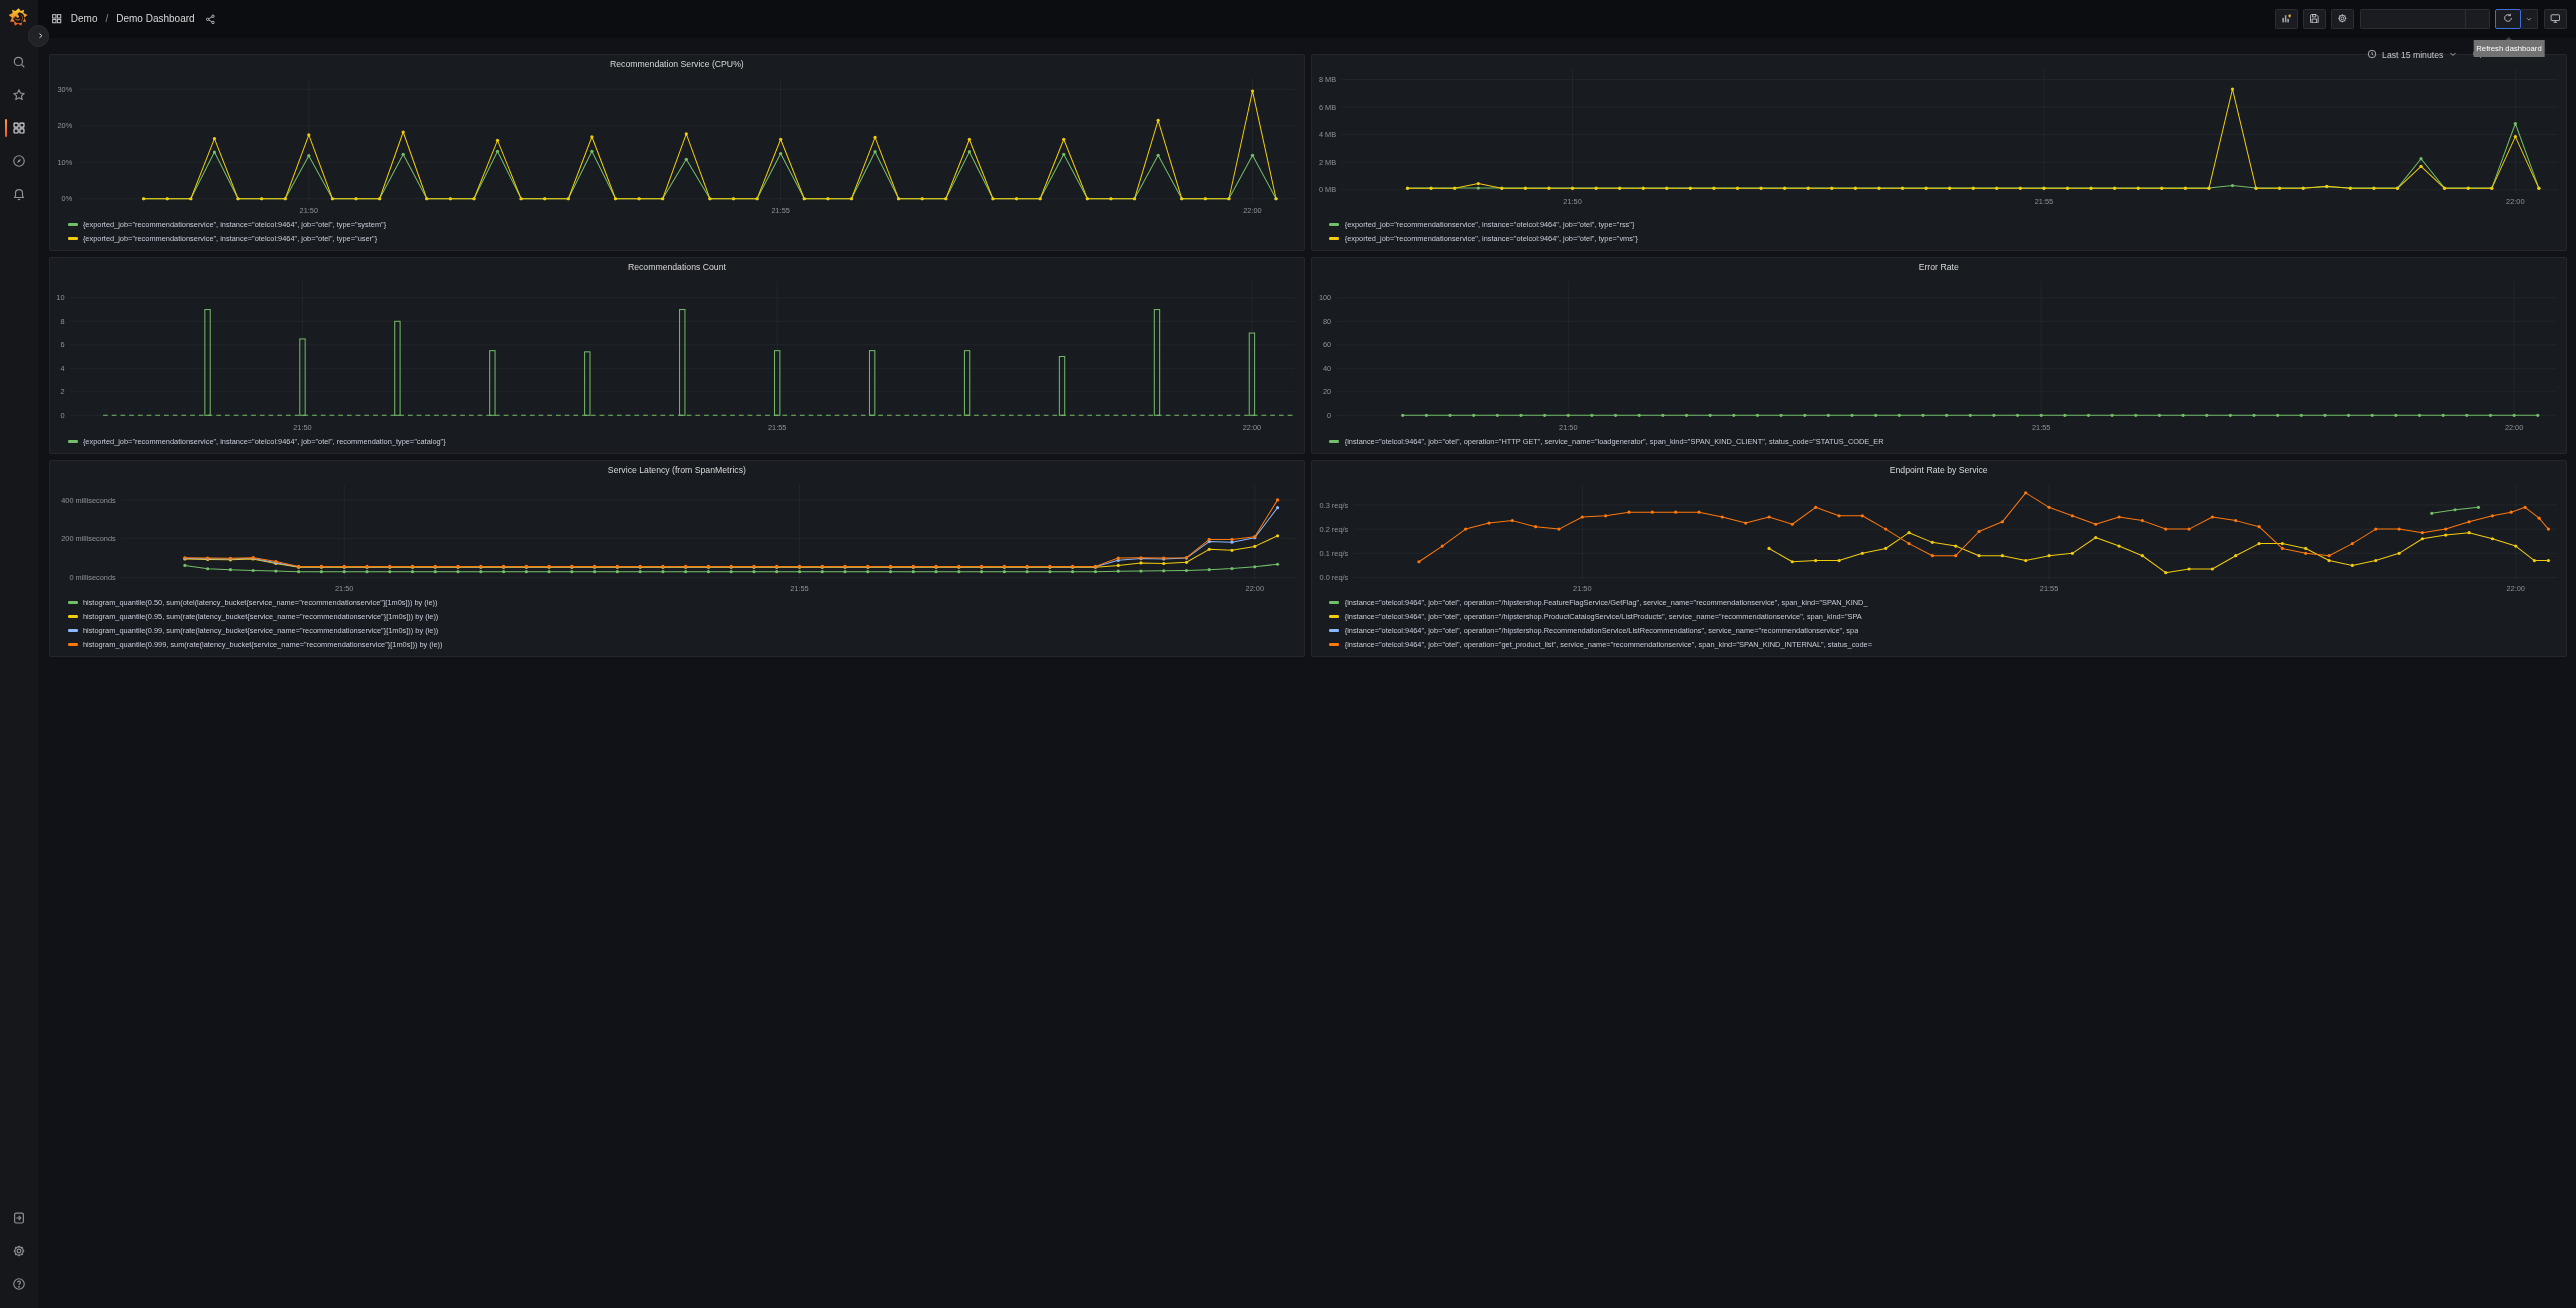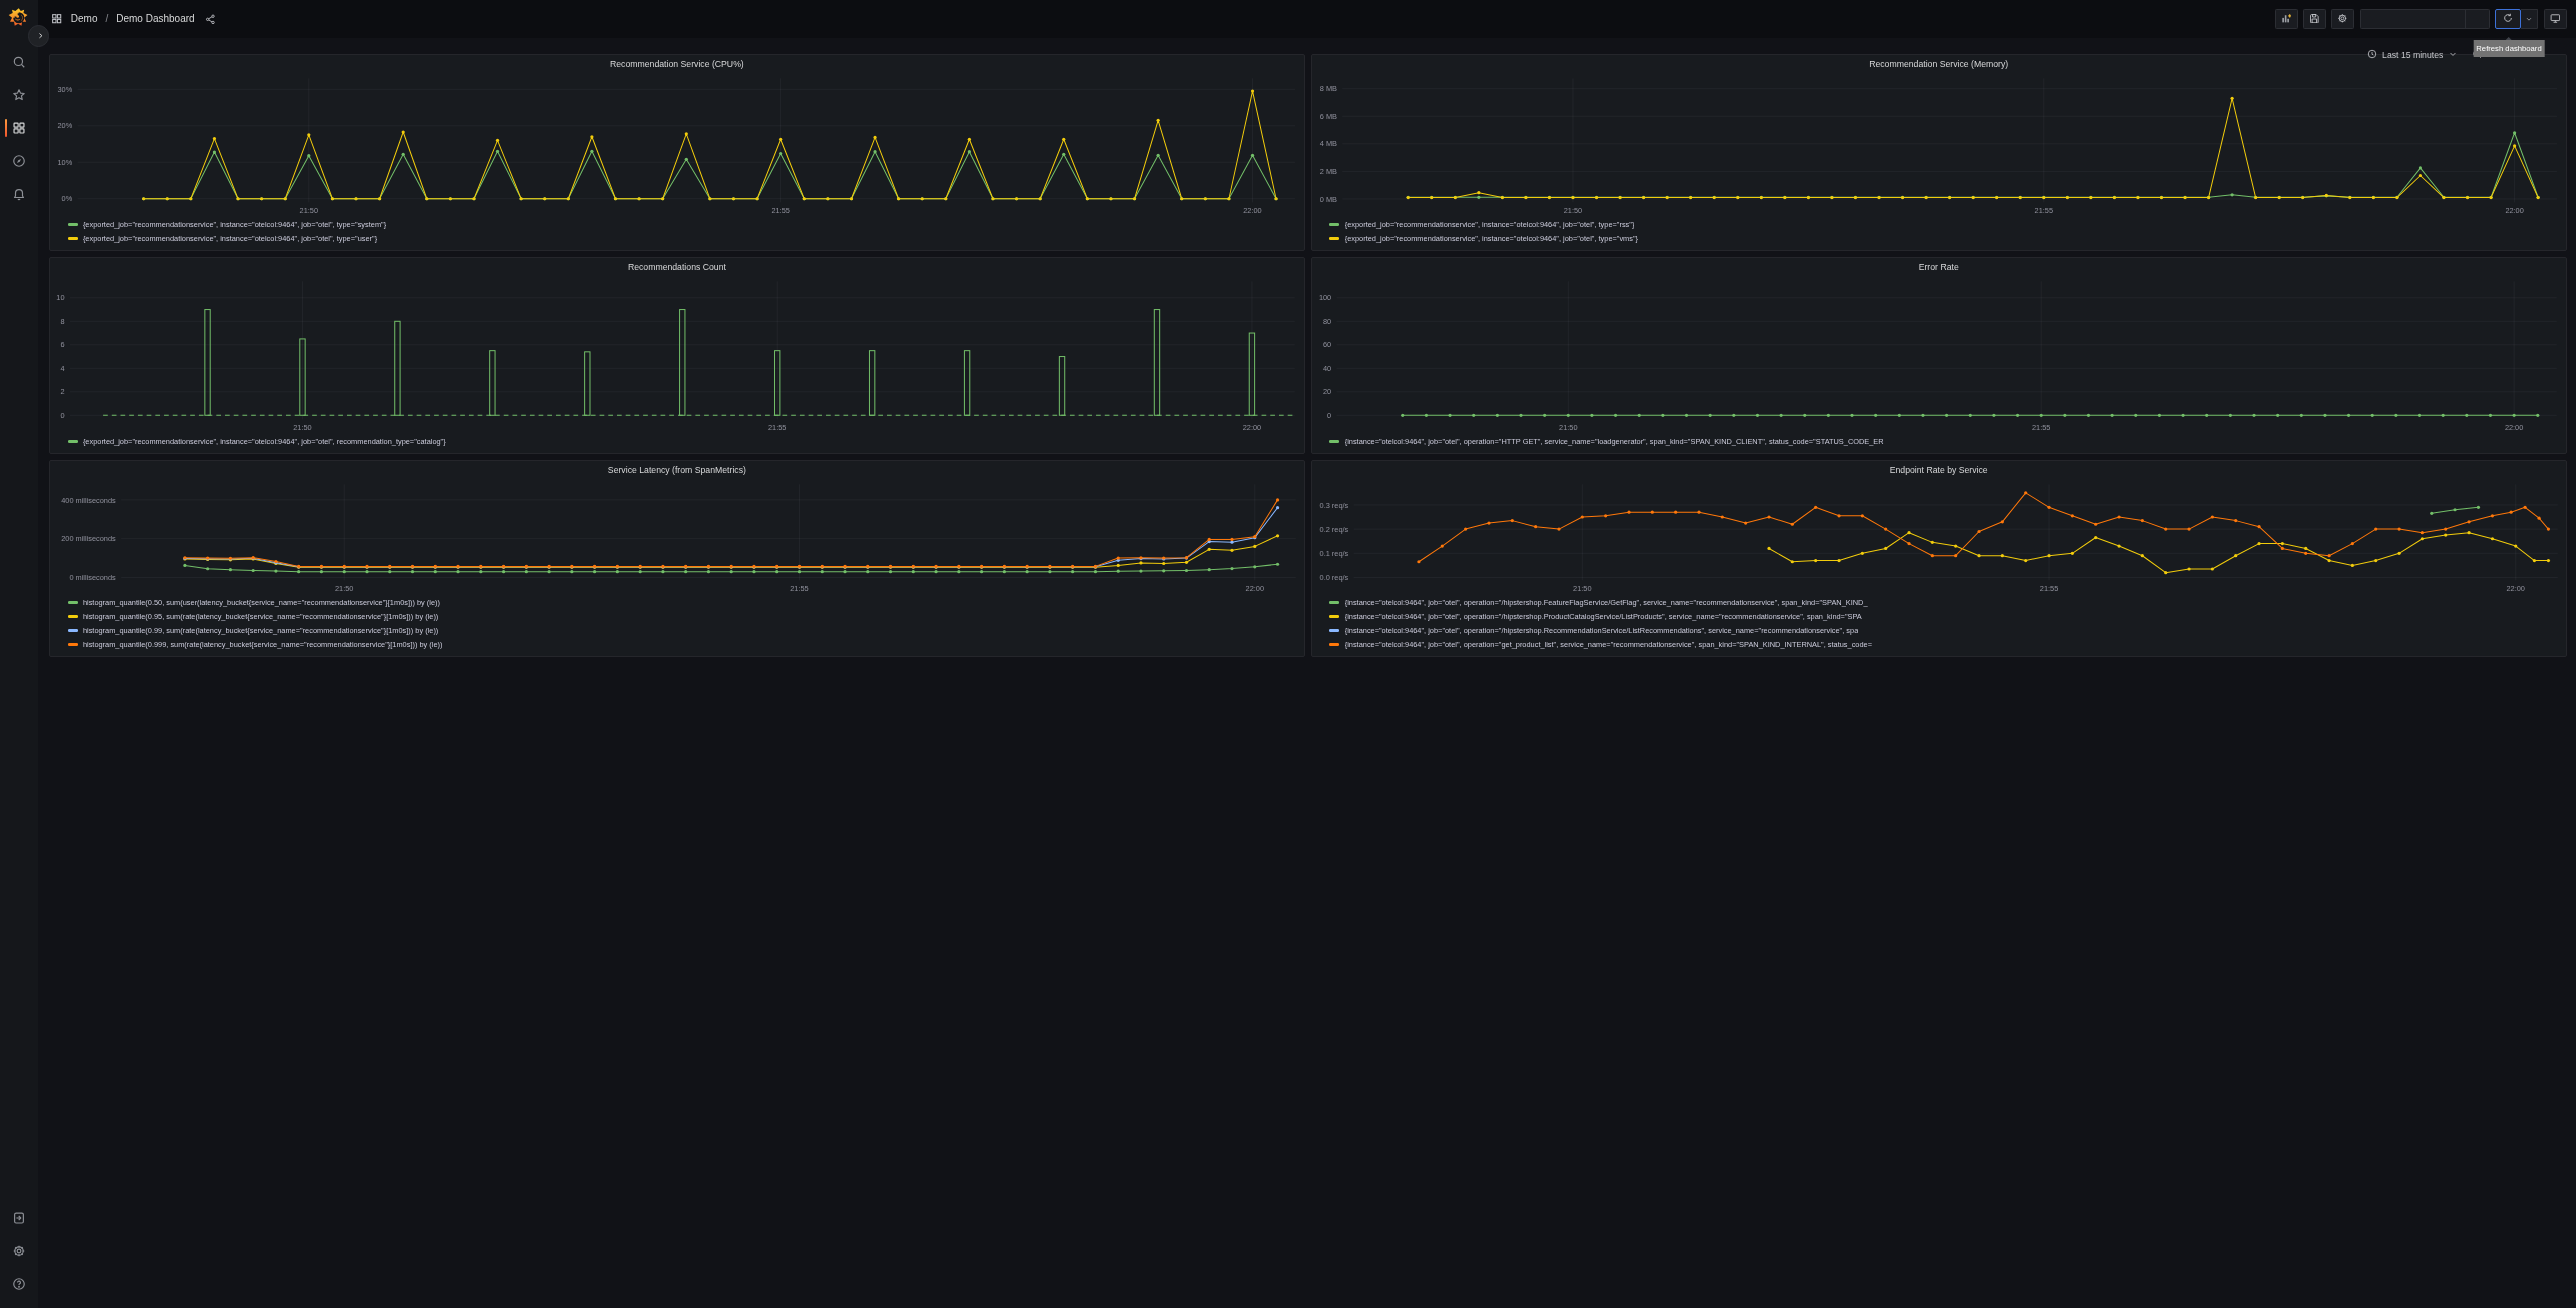--- a/index.html
+++ b/index.html
@@ -398,21 +398,20 @@
           <span class="swatch" style="background: rgb(115, 191, 105);"></span>
           <span class="legend-text">{exported_job="recommendationservice", instance="otelcol:9464", job="otel", type="system"}</span>
         </div>
         <div class="legend-row">
           <span class="swatch" style="background: rgb(242, 204, 12);"></span>
           <span class="legend-text">{exported_job="recommendationservice", instance="otelcol:9464", job="otel", type="user"}</span>
         </div>
       </div>
   </section>
   <section class="panel">
-    <div class="panel-title">Recommendation Service (Memory)</div>
     <svg class="chart" viewBox="0 0 1868 215">
         <g>
           <line x1="44" x2="1856" y1="187.86111111111111" y2="187.86111111111111" stroke="rgba(204,204,220,0.09)"></line>
           <text x="36" y="191.86111111111111" text-anchor="end" font-size="11" fill="rgba(204,204,220,0.65)">0 MB</text>
           <line x1="44" x2="1856" y1="146.75" y2="146.75" stroke="rgba(204,204,220,0.09)"></line>
           <text x="36" y="150.75" text-anchor="end" font-size="11" fill="rgba(204,204,220,0.65)">2 MB</text>
           <line x1="44" x2="1856" y1="105.63888888888889" y2="105.63888888888889" stroke="rgba(204,204,220,0.09)"></line>
           <text x="36" y="109.63888888888889" text-anchor="end" font-size="11" fill="rgba(204,204,220,0.65)">4 MB</text>
           <line x1="44" x2="1856" y1="64.52777777777779" y2="64.52777777777779" stroke="rgba(204,204,220,0.09)"></line>
           <text x="36" y="68.52777777777779" text-anchor="end" font-size="11" fill="rgba(204,204,220,0.65)">6 MB</text>
@@ -892,21 +891,21 @@
           <circle cx="1693.2" cy="117.2" r="2.4" fill="#ff780a"></circle>
           <circle cx="1727.1" cy="90.0" r="2.4" fill="#ff780a"></circle>
           <circle cx="1761.0" cy="90.0" r="2.4" fill="#ff780a"></circle>
           <circle cx="1795.0" cy="86.0" r="2.4" fill="#ff780a"></circle>
           <circle cx="1828.9" cy="31.1" r="2.4" fill="#ff780a"></circle>
         </g>
       </svg>
     <div class="legend">
         <div class="legend-row">
           <span class="swatch" style="background: rgb(115, 191, 105);"></span>
-          <span class="legend-text">histogram_quantile(0.50, sum(user(latency_bucket{service_name="recommendationservice"}[1m0s])) by (le))</span>
+          <span class="legend-text">histogram_quantile(0.50, sum(otel(latency_bucket{service_name="recommendationservice"}[1m0s])) by (le))</span>
         </div>
         <div class="legend-row">
           <span class="swatch" style="background: rgb(242, 204, 12);"></span>
           <span class="legend-text">histogram_quantile(0.95, sum(rate(latency_bucket{service_name="recommendationservice"}[1m0s])) by (le))</span>
         </div>
         <div class="legend-row">
           <span class="swatch" style="background: rgb(138, 184, 255);"></span>
           <span class="legend-text">histogram_quantile(0.99, sum(rate(latency_bucket{service_name="recommendationservice"}[1m0s])) by (le))</span>
         </div>
         <div class="legend-row">

